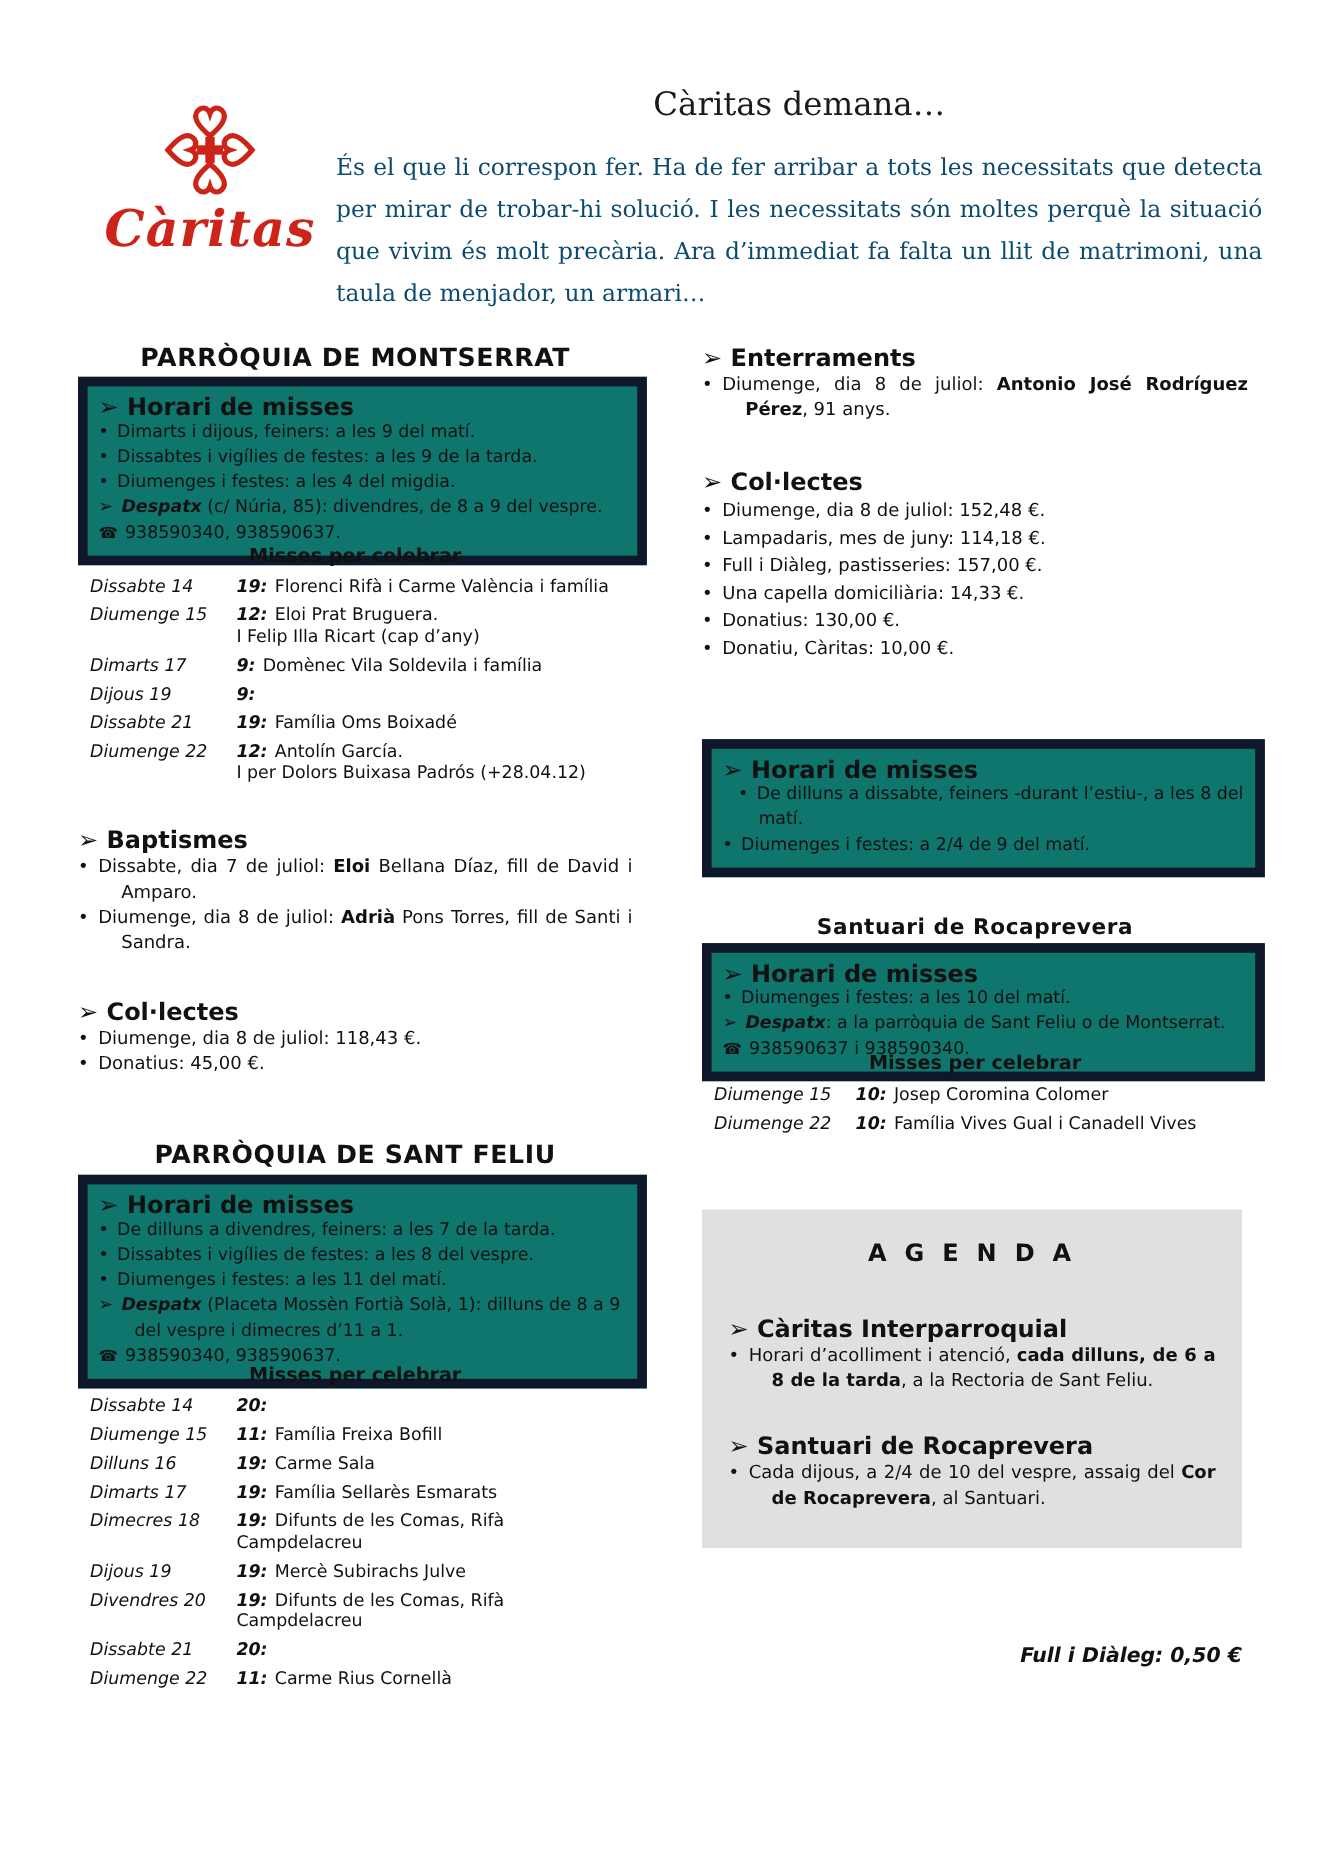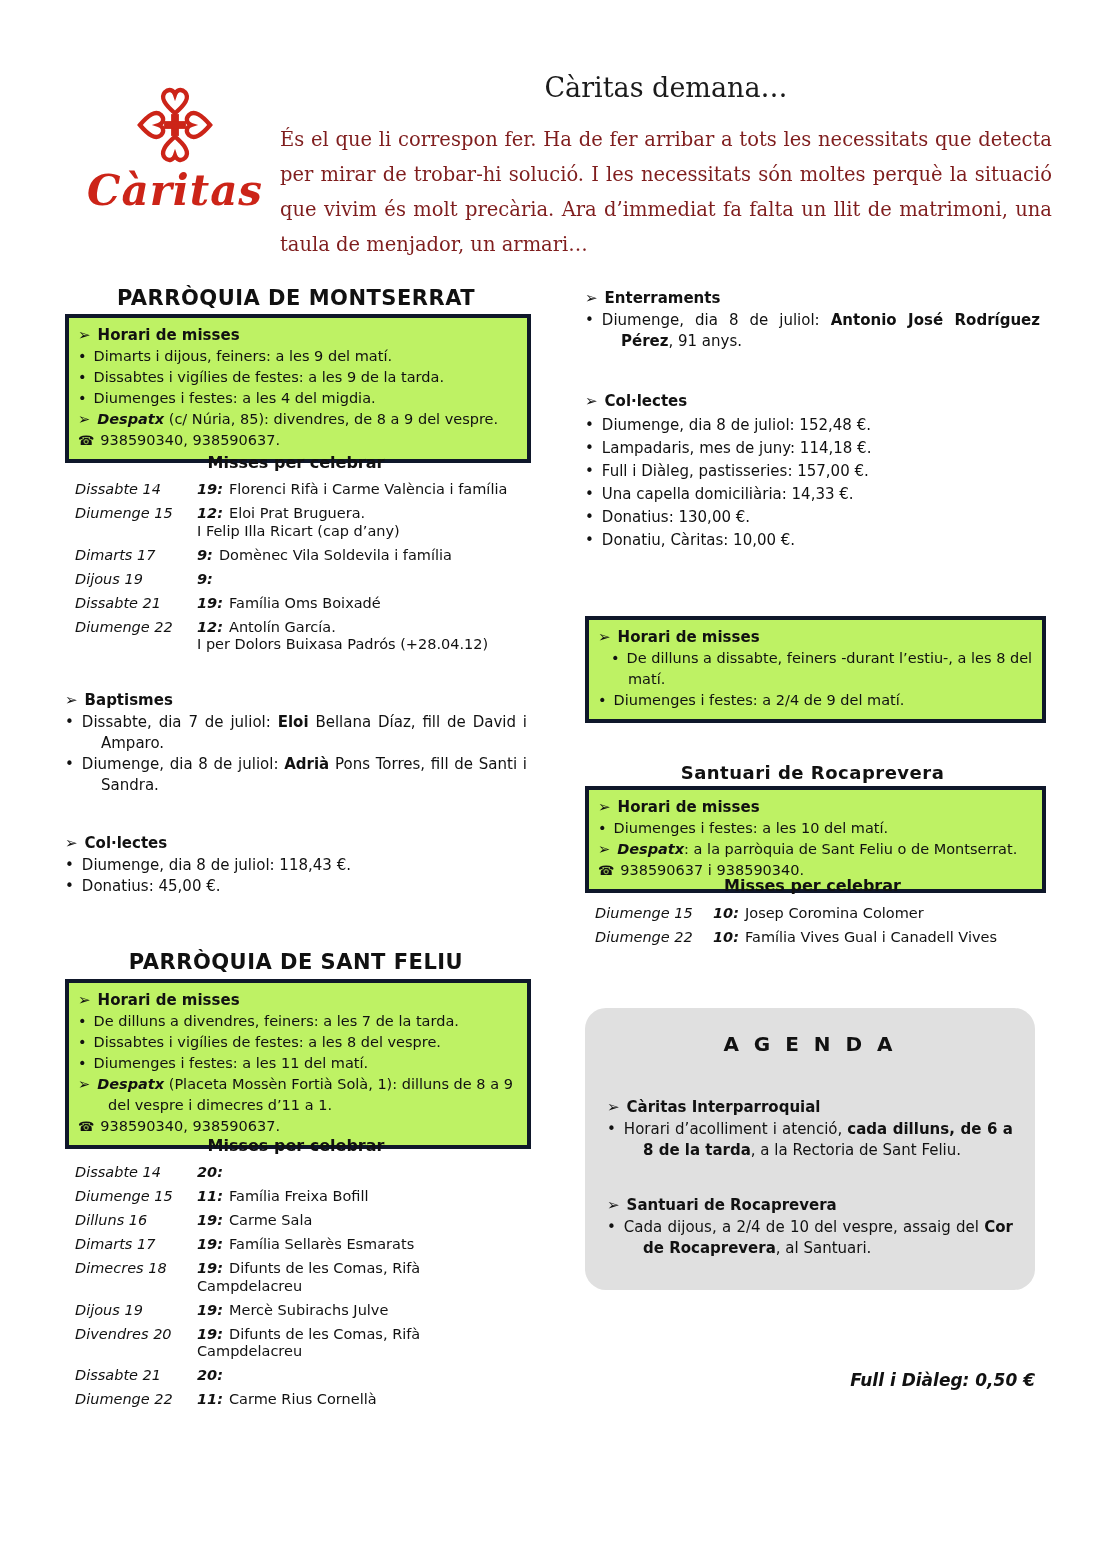--- a/index.html
+++ b/index.html
@@ -2,31 +2,31 @@
 <html><head>
 <meta charset="utf-8">
 <style>
   html,body{margin:0;padding:0;background:#ffffff;}
   .page{position:relative;width:1100px;height:1556px;background:#ffffff;overflow:hidden;
         font-family:"DejaVu Sans",sans-serif;color:#111;}
   .abs{position:absolute;}
 
   
   .doc-title{font-family:"DejaVu Serif",serif;font-size:27px;color:#1b1b1b;text-align:center;}
-  .intro{font-family:"DejaVu Serif",serif;font-size:19.5px;line-height:35px;text-align:justify;color:#7f1d1d;}
+  .intro{font-family:"DejaVu Serif",serif;font-size:19.5px;line-height:35px;text-align:justify;color:#0c4a6e;}
   .logo-wrap{text-align:center;}
   .logo-word{font-family:"DejaVu Serif",serif;font-weight:bold;font-style:italic;font-size:42px;letter-spacing:1px;line-height:1;margin-top:2px;}
 
   
   .sec-title{font-size:21px;font-weight:bold;text-align:center;letter-spacing:.5px;}
   .mid-title{font-size:16px;font-weight:bold;text-align:center;}
 
   
-  .box{border:4px solid #0f172a;padding:7px 9px 8px 9px;font-size:14.5px;line-height:21px;background:#bef264;}
-  .hline{font-weight:bold;font-size:15px;}
+  .box{border:8px solid #0f172a;padding:7px 9px 8px 9px;font-size:14.5px;line-height:21px;background:#0f766e;}
+  .hline{font-weight:bold;font-size:20px;}
   .arrow{font-weight:normal;margin-right:7px;}
   .bline{padding-left:17px;text-indent:-17px;}
   .blt{margin-right:7px;}
   .despatx{padding-left:30px;text-indent:-30px;}
   .despatx-label{font-weight:bold;font-style:italic;}
   .phone-ic{font-size:13px;margin-right:6px;}
 
   
   .mtable{font-size:14.5px;}
   .mrow{display:flex;margin-bottom:6.5px;line-height:17.5px;}
@@ -217,21 +217,21 @@
         <span class="mday" style="flex-basis:118px;">Diumenge 15</span>
         <span class="mcontent"><span class="mtime">10:</span><span>Josep Coromina Colomer</span></span>
       </div>
       <div class="mrow">
         <span class="mday" style="flex-basis:118px;">Diumenge 22</span>
         <span class="mcontent"><span class="mtime">10:</span><span>Família Vives Gual i Canadell Vives</span></span>
       </div>
     </div>
   </div>
 
-  <div class="abs agenda" style="left:585px;top:1008px;width:450px;height:282px;border-radius:21px;">
+  <div class="abs agenda" style="left:585px;top:1008px;width:450px;height:282px;">
     <div class="agenda-title">A G E N D A</div>
     <div class="hline"><span class="arrow">➢</span><span>Càritas Interparroquial</span></div>
     <div class="litem"><span class="blt">•</span><span>Horari d’acolliment i atenció, </span><b class="seg">cada dilluns, de 6 a 8 de la tarda</b><span>, a la Rectoria de Sant Feliu.</span></div>
     <div class="agenda-gap"></div>
     <div class="hline"><span class="arrow">➢</span><span>Santuari de Rocaprevera</span></div>
     <div class="litem"><span class="blt">•</span><span>Cada dijous, a 2/4 de 10 del vespre, assaig del </span><b class="seg">Cor de Rocaprevera</b><span>, al Santuari.</span></div>
   </div>
 
   <div class="abs price" style="left:585px;top:1370px;width:450px;">Full i Diàleg: 0,50 €</div>
 

